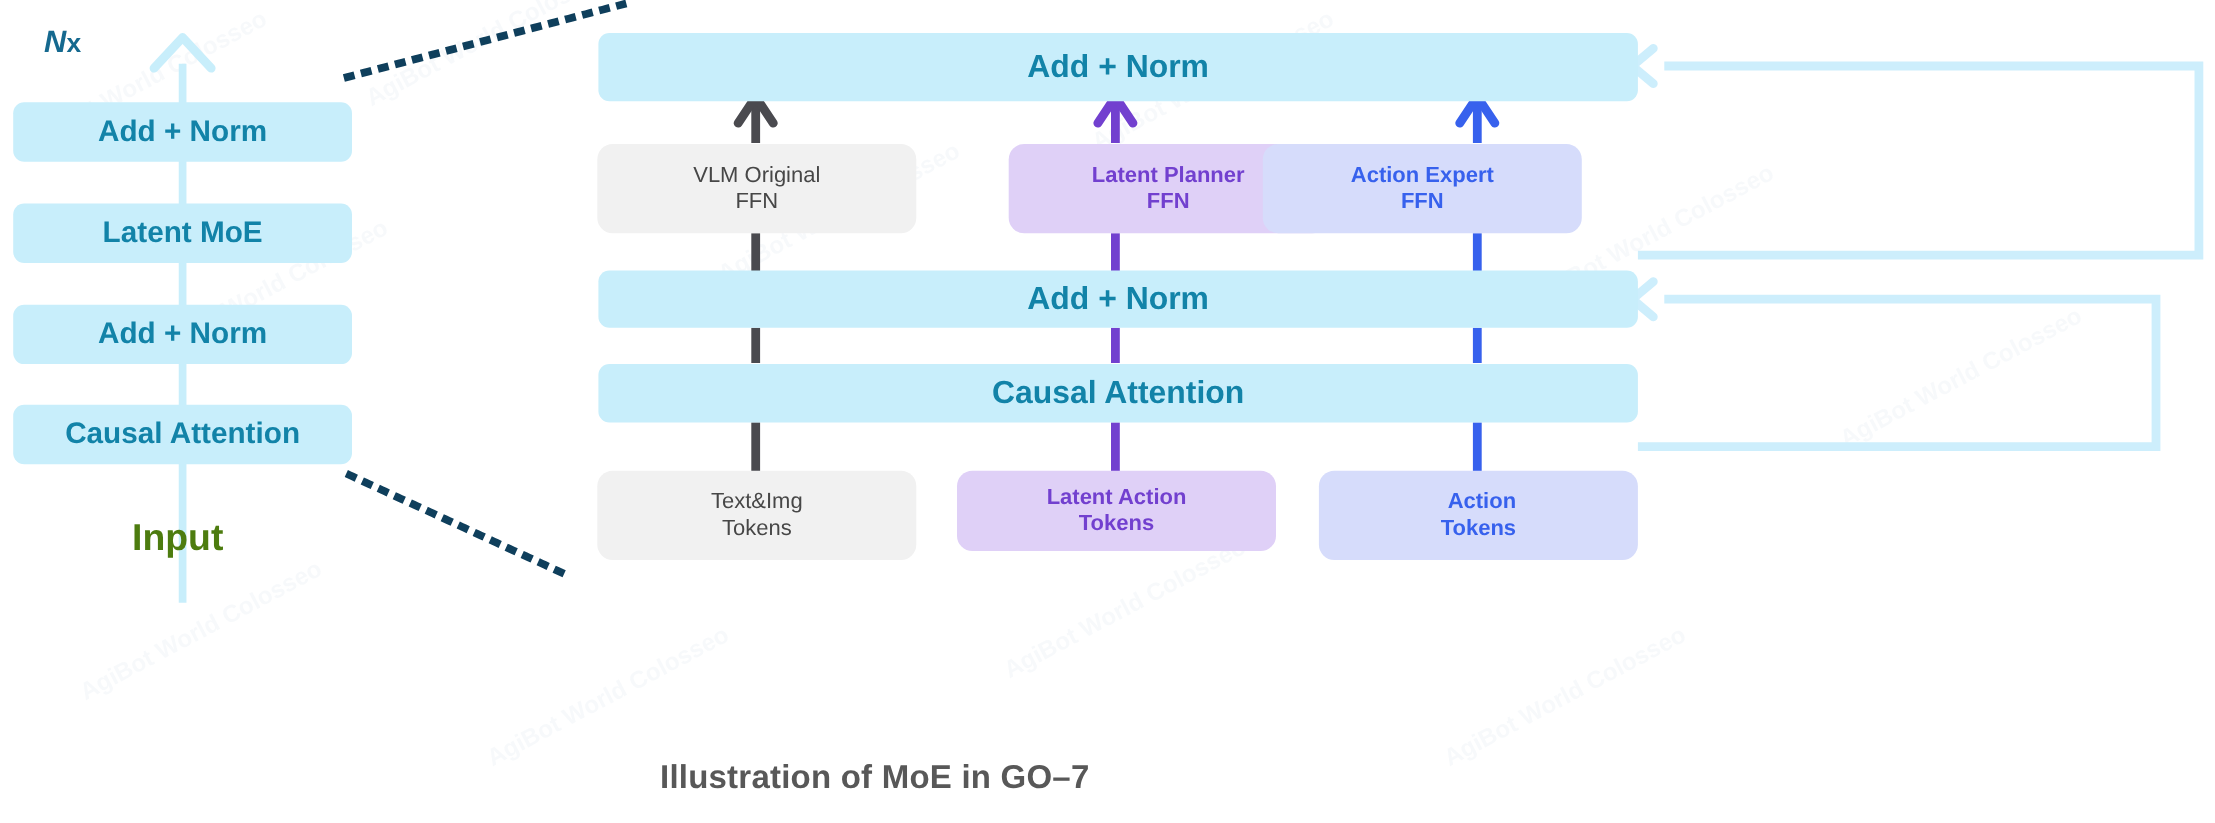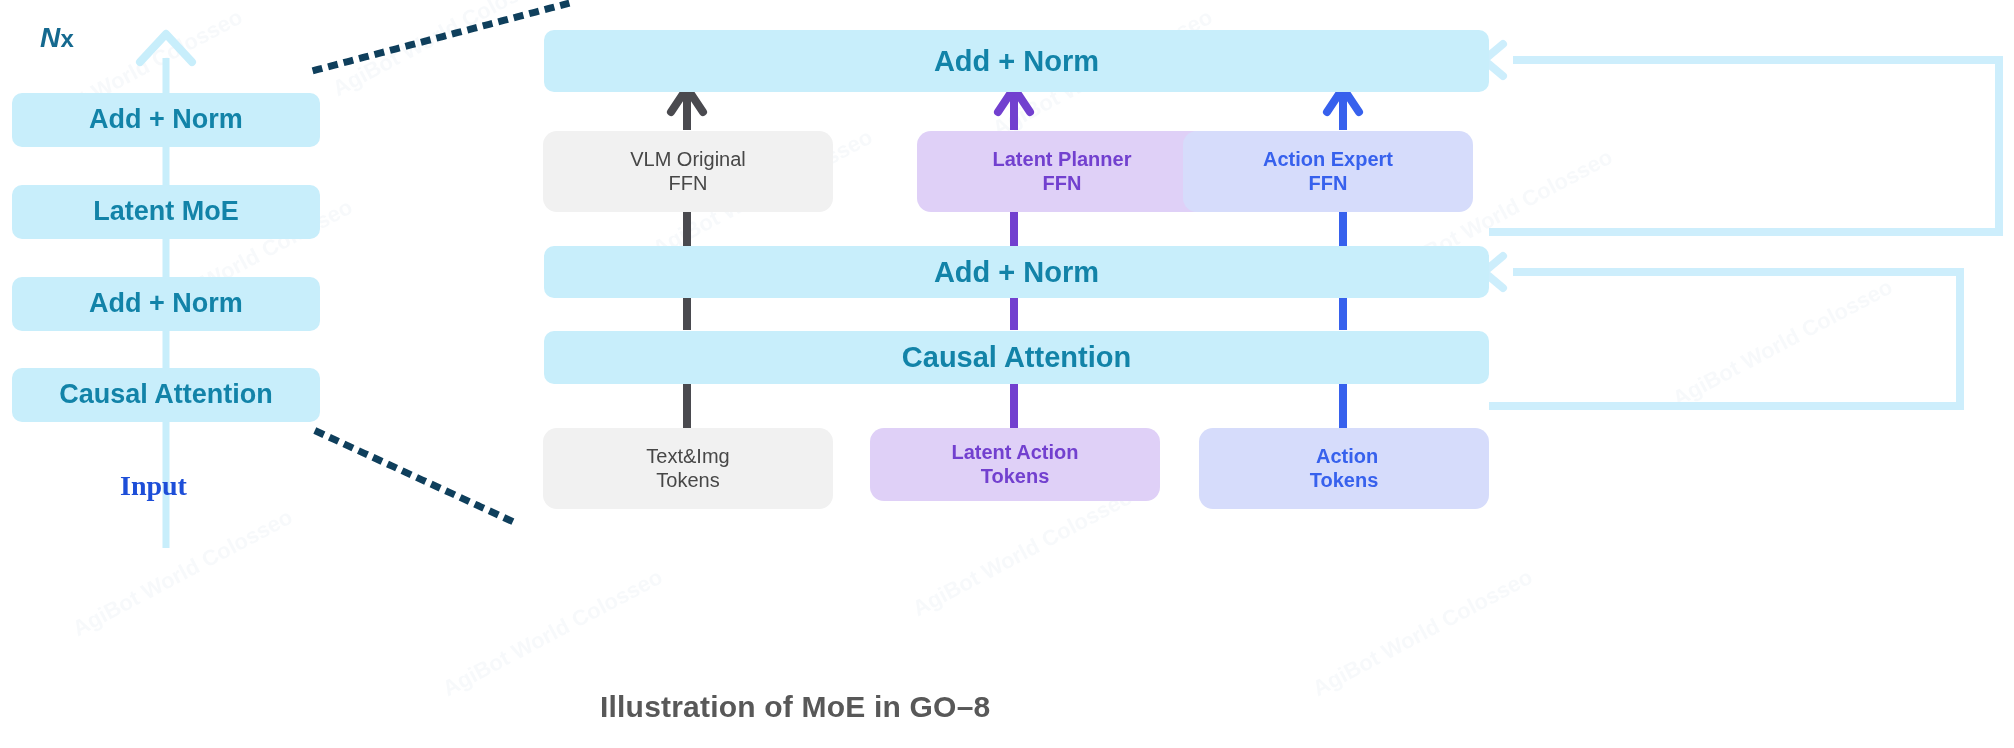--- a/index.html
+++ b/index.html
@@ -46,24 +46,23 @@
     color: #15698f;
     font-size: 28px;
     font-weight: 700;
     letter-spacing: .3px;
   }
   .nx-label .n { font-style: italic; font-weight: 700; }
   .nx-label .x { font-style: normal; font-weight: 600; font-size: 24px; }
 
   .input-label {
     position: absolute;
-    color: #1d4ed8;
-    font-size: 28px;
-    font-weight: 700;
-    font-family: Liberation Serif, serif;
+    color: #4d7c0f;
+    font-size: 34px;
+    font-weight: 700;
   }
 
   
   .wide-box {
     font-size: 29px;
     border-radius: 10px;
   }
   .ffn-box, .tok-box {
     font-size: 20px;
     border-radius: 14px;
@@ -187,21 +186,21 @@
   </div>
 
   <div class="box grey ffn-box" style="left:543px; top:131px; width:290px; height:81px;">
     <span>VLM Original
 FFN</span>
   </div>
   <div class="box purple ffn-box" style="left:877px; top:131px; width:290px; height:81px;margin-left:40px;">
     <span>Latent Planner
 FFN</span>
   </div>
-  <div class="box blue ffn-box" style="left:1183px; top:131px; width:290px; height:81px;justify-content:center;">
+  <div class="box blue ffn-box" style="left:1148px; top:131px; width:290px; height:81px;justify-content:center;">
     <span>Action Expert
 FFN</span>
   </div>
 
   <div class="box cyan wide-box" style="left:544px; top:246px; width:945px; height:52px;">
     <span>Add + Norm</span>
   </div>
 
   <div class="box cyan wide-box" style="left:544px; top:331px; width:945px; height:53px;">
     <span>Causal Attention</span>
@@ -213,15 +212,15 @@
   </div>
   <div class="box purple tok-box" style="left:870px; top:428px; width:290px; height:73px;">
     <span>Latent Action
 Tokens</span>
   </div>
   <div class="box blue tok-box" style="left:1199px; top:428px; width:290px; height:81px;text-align:right;">
     <span>Action
 Tokens</span>
   </div>
 
-  <div class="caption" style="left:600px; top:690px;">Illustration of MoE in GO–8</div>
+  <div class="caption" style="left:600px; top:690px;">Illustration of MoE in GO–7</div>
 
 </div>
 
 </body></html>

